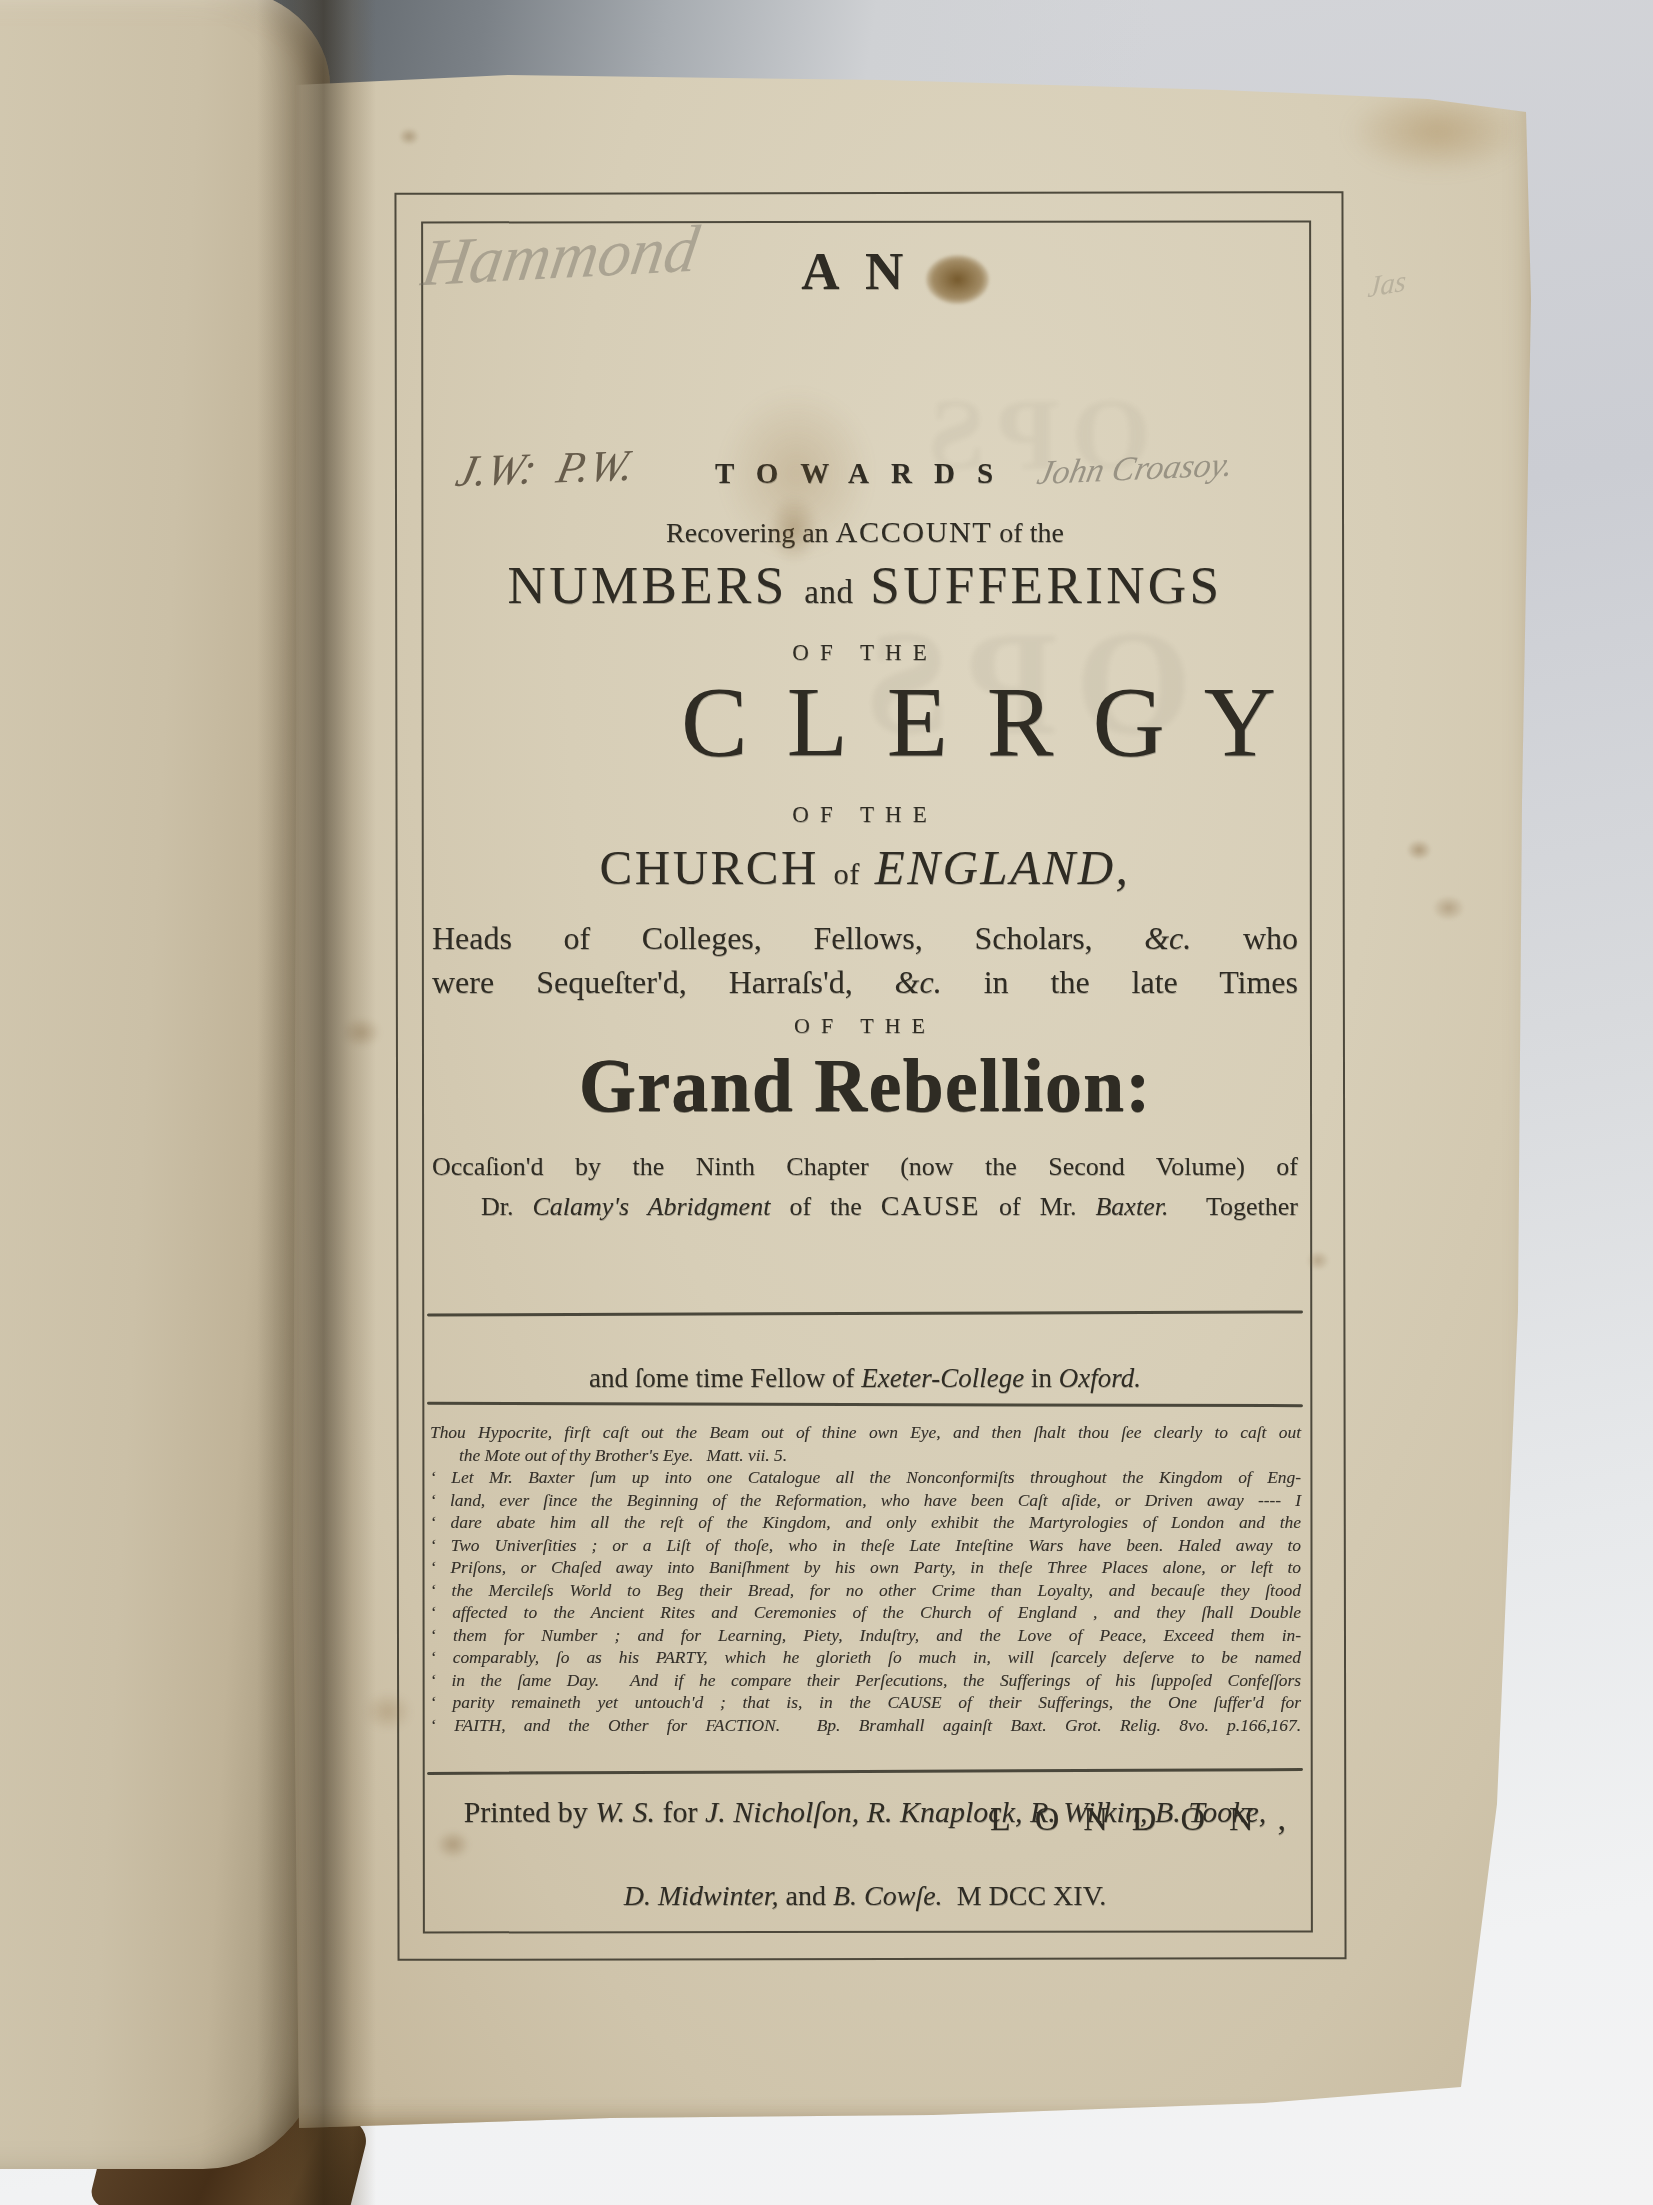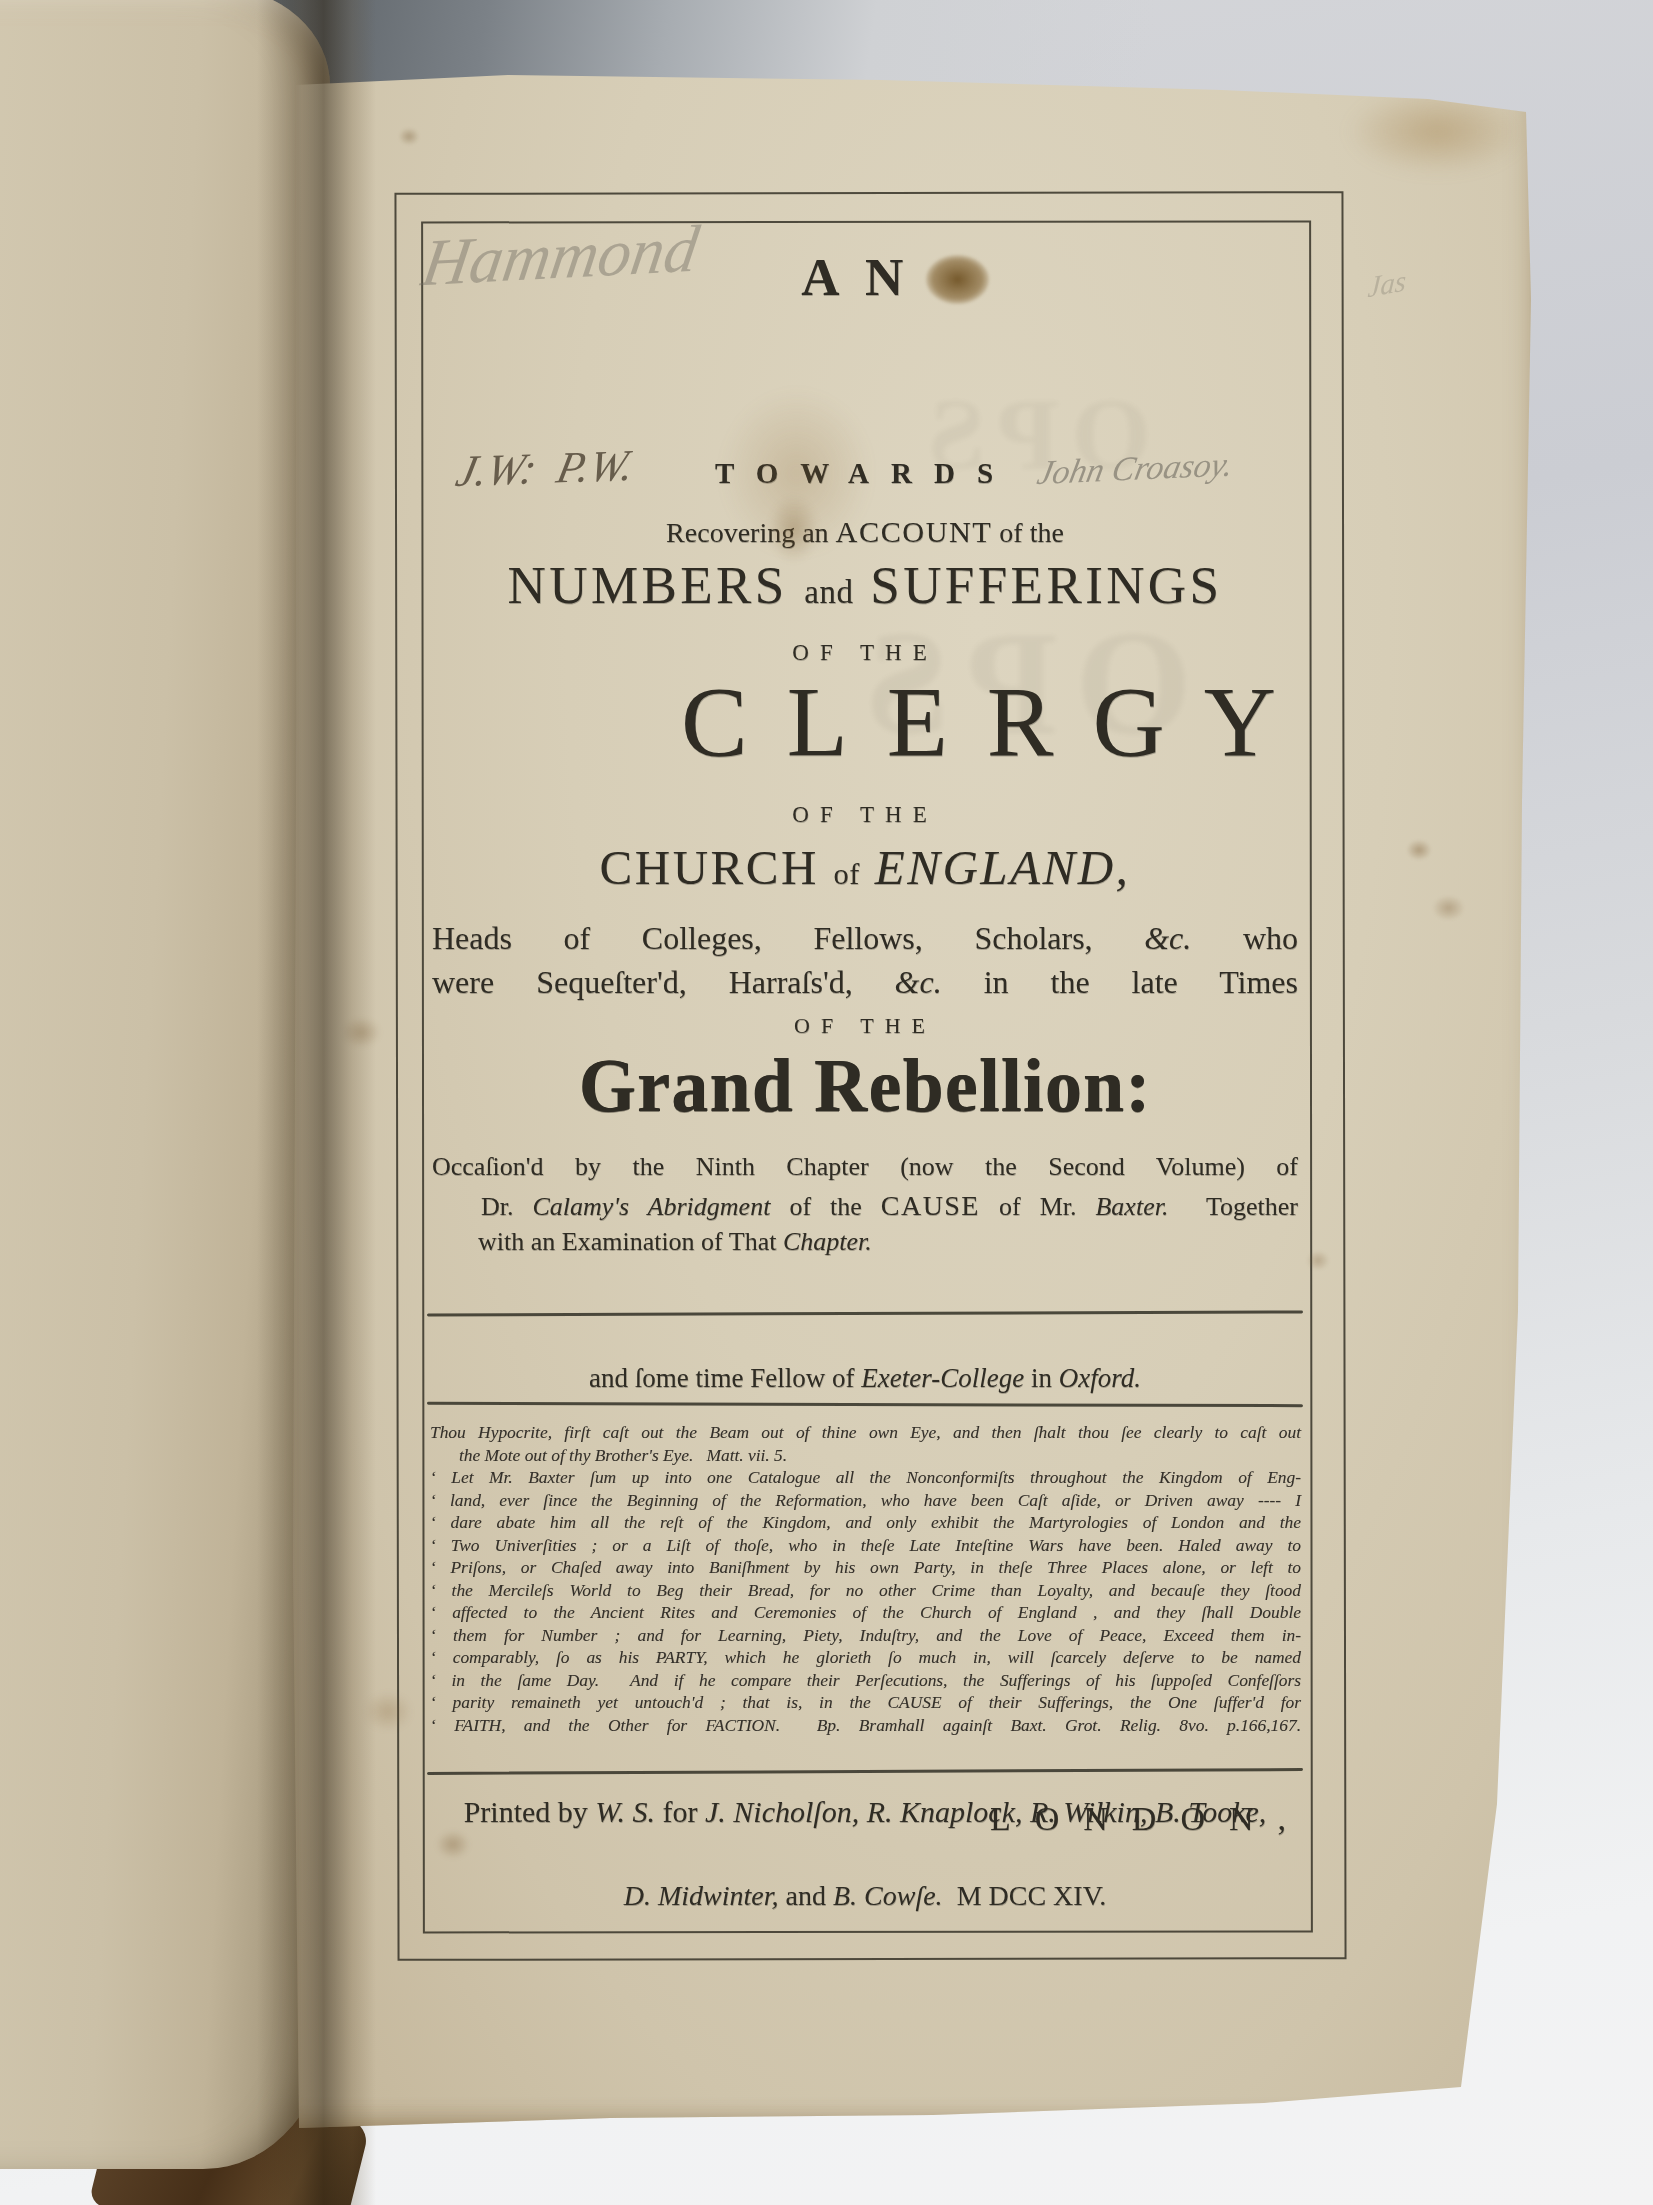--- a/index.html
+++ b/index.html
@@ -68,39 +68,38 @@
     <div class="ghost" style="left:561px;top:561px;font-size:149px;opacity:.06;">OPS</div>
 
     <div class="frame outer"></div>
     <div class="frame inner"></div>
 
     <div class="hw" style="left:136px;top:189px;font-size:66px;opacity:.42;transform:rotate(-3deg) skewX(-12deg);">Hammond</div>
     <div class="hw" style="left:170px;top:410px;font-size:44px;color:#4c4132;opacity:.8;transform:rotate(-2deg) skewX(-14deg);">J.W:&nbsp;&nbsp;P.W.</div>
     <div class="hw" style="left:751px;top:418px;font-size:34px;opacity:.6;transform:rotate(-2.5deg) skewX(-14deg);">John Croasoy.</div>
     <div class="hw" style="left:1081px;top:235px;font-size:29px;opacity:.28;transform:rotate(-10deg) skewX(-14deg);">Jas</div>
 
-    <div class="tl" style="top:209px;font-size:53px;letter-spacing:25.5px;font-weight:bold;margin-top:6px;">AN</div>
+    <div class="tl" style="top:209px;font-size:53px;letter-spacing:25.5px;font-weight:bold;">AN</div>
     <div class="tl" style="top:423px;font-size:29px;letter-spacing:22px;font-weight:bold;">TOWARDS</div>
 
     <div class="tl" style="top:481px;font-size:28px;"><span>Recovering an </span><span class="seg-big">ACCOUNT</span><span> of the</span></div>
     <div class="tl" style="top:523px;font-size:53px;letter-spacing:3.4px;"><span>NUMBERS </span><span class="seg-sm">and</span><span> SUFFERINGS</span></div>
     <div class="tl" style="top:605px;font-size:23px;letter-spacing:11px;">OF THE</div>
     <div class="tl" style="top:636px;font-size:100px;letter-spacing:39px;padding-left:17px;text-align:right;">CLERGY</div>
     <div class="tl" style="top:767px;font-size:23px;letter-spacing:11px;">OF THE</div>
     <div class="tl" style="top:807px;font-size:49px;letter-spacing:2.5px;"><span>CHURCH </span><span class="seg-sm">of</span><span> </span><span class="seg-i">ENGLAND,</span></div>
 
     <div class="tl just" style="top:930px;font-size:32px;"><span>were Sequeſter'd, Harraſs'd, </span><span class="seg-i">&amp;c.</span><span> in the late Times</span></div>
     <div class="tl just" style="top:886px;font-size:32px;"><span>Heads of Colleges, Fellows, Scholars, </span><span class="seg-i">&amp;c.</span><span> who</span></div>
     <div class="tl" style="top:979px;font-size:22px;letter-spacing:11px;">OF THE</div>
     <div class="tl" style="top:1013px;font-size:73px;font-weight:bold;letter-spacing:1.7px;transform:scaleY(1.04);
                 text-shadow:0.8px 0 0 #2f2c24,0.4px 0.8px 0 rgba(47,44,36,.5);">Grand Rebellion:</div>
 
     <div class="tl just" style="top:1118px;font-size:26px;">Occaſion'd by the Ninth Chapter (now the Second Volume) of</div>
     <div class="tl just" style="top:1156px;font-size:26px;padding-left:49px;width:817px;"><span>Dr. </span><span class="seg-i">Calamy's Abridgment</span><span> of the </span><span class="seg-big">CAUSE</span><span> of Mr. </span><span class="seg-i">Baxter.</span><span>&nbsp; Together</span></div>
-    <div class="tl" style="top:1193px;font-size:26px;text-align:left;padding-left:46px;"><span>with an Examination of That </span><span class="seg-i">Chapter.</span></div>
 
     <div class="rule" style="top:1276px;transform:rotate(-.2deg);"></div>
 
     <div class="tl" style="top:1329px;font-size:27px;"><span>and ſome time Fellow of </span><span class="seg-i">Exeter-College</span><span> in </span><span class="seg-i">Oxford.</span></div>
 
     <div class="rule" style="top:1367px;transform:rotate(.15deg);"></div>
 
     <div class="quote">
       <div class="ln">Thou Hypocrite, firſt caſt out the Beam out of thine own Eye, and then ſhalt thou ſee clearly to caſt out</div>
       <div class="ln short">the Mote out of thy Brother's Eye.&nbsp;&nbsp; Matt. vii. 5.</div>

